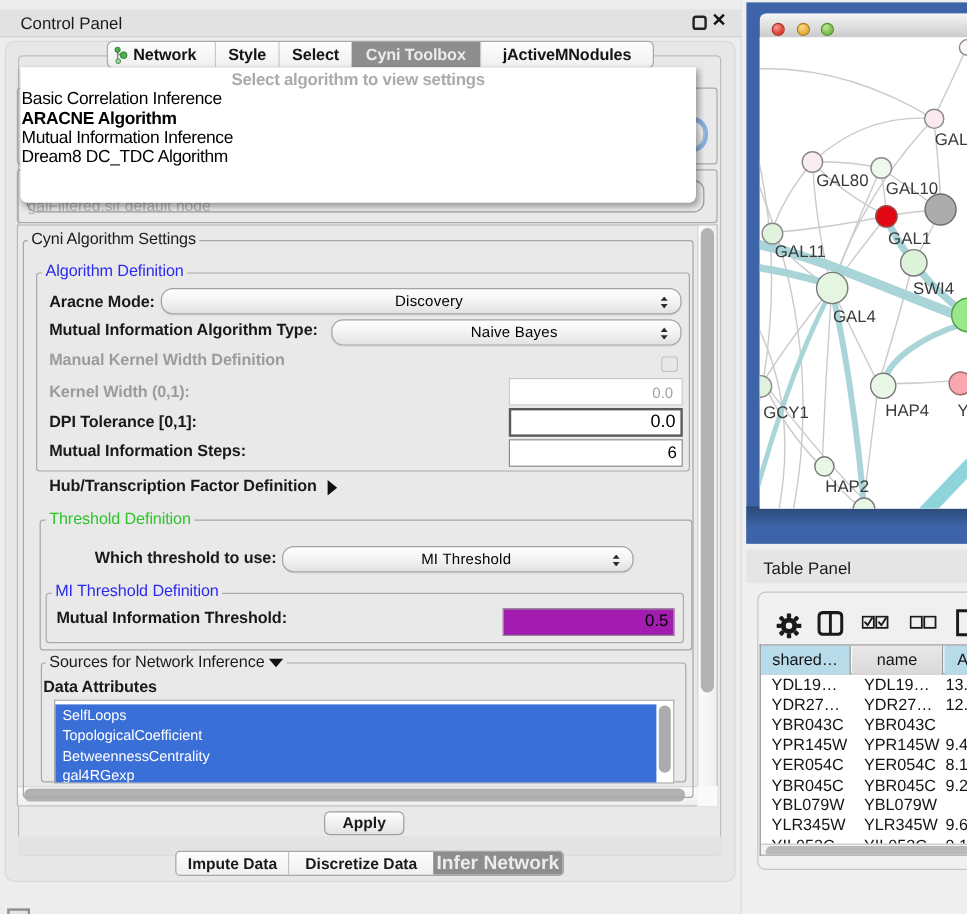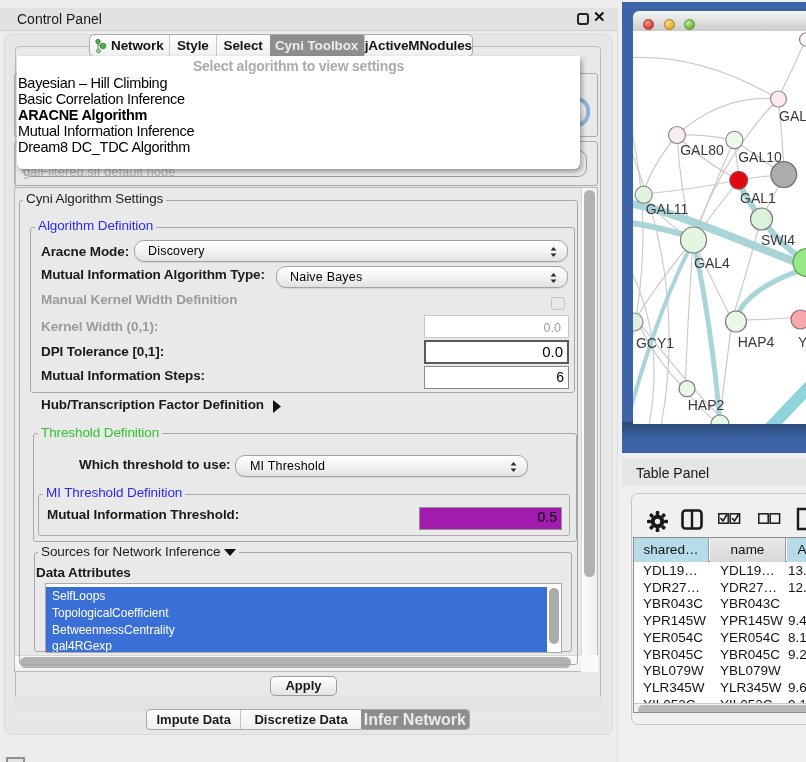--- a/index.html
+++ b/index.html
@@ -1,19 +1,19 @@
 <!DOCTYPE html>
 <html><head>
 <meta charset="utf-8">
 <style>
 * { margin:0; padding:0; box-sizing:border-box; }
 html,body { width:806px; height:762px; overflow:hidden; }
 body { font-family:"Liberation Sans", sans-serif; background:#efefef; position:relative; }
 .abs { position:absolute; }
-.combo { background:linear-gradient(#ffffff,#f3f3f3 50%,#e2e2e2); border:1px solid #a3a3a3; border-radius:10px; font-size:12.5px; letter-spacing:0.2px; color:#000; display:flex; align-items:center; box-shadow:0 1px 1px rgba(0,0,0,0.08); }
+.combo { background:linear-gradient(#ffffff,#f3f3f3 50%,#e2e2e2); border:1px solid #a3a3a3; border-radius:10px; font-size:12.5px; letter-spacing:0.2px; color:#000; display:flex; align-items:center; box-shadow:0 1px 1px rgba(0,0,0,0.08);justify-content:center; }
 .combo .spin { position:absolute; right:10px; top:6px; }
 .lbl { position:absolute; font-weight:bold; font-size:13.5px; letter-spacing:-0.1px; color:#1a1a1a; }
 .gtitle { position:absolute; background:#e9e9e9; padding:0 3px; font-size:13.5px; letter-spacing:-0.1px; }
 </style>
 </head>
 <body>
 
 <div class="abs" id="cpwin" style="left:0; top:0; width:618px; height:762px; background:#ededed; border-right:1px solid #dcdcdc;">
   <div class="abs" style="left:0; top:0; width:618px; height:8px; background:#ececec;"></div>
   <div class="abs" style="left:0; top:8px; width:618px; height:23px; background:#e2e2e2; border-bottom:1px solid #cfcfcf;"></div>
@@ -98,21 +98,21 @@
         <path d="M0 1 L12 1 L6 8 Z" fill="#111"></path>
       </svg></div>
 
   <div class="lbl" style="left:36px; top:564.5px;">Data Attributes</div>
   <div class="abs" style="left:45px; top:583px; width:517px; height:70px; background:#ffffff; border:1px solid #aaa; overflow:hidden;">
     <div style="position:absolute; left:0; top:3px; width:501px; height:67px; background:#3b6fd8;"></div>
     <div style="position:absolute; left:6px; top:4px; font-size:12px; line-height:16.8px; color:#ffffff;">SelfLoops<br>TopologicalCoefficient<br>BetweennessCentrality<br>gal4RGexp</div>
     <div style="position:absolute; left:503px; top:4px; width:10px; height:56px; background:#ababab; border-radius:5px;"></div>
   </div>
 
-  <div class="abs" style="left:89px; top:34px; width:384px; height:23px; border:1px solid #ababab; border-radius:5px; background:linear-gradient(#fdfdfd,#f0f0f0); overflow:hidden; display:flex; font-size:13.5px; font-weight:bold; letter-spacing:-0.1px; color:#141414;">
+  <div class="abs" style="left:89px; top:34px; width:456px; height:23px; border:1px solid #ababab; border-radius:5px; background:linear-gradient(#fdfdfd,#f0f0f0); overflow:hidden; display:flex; font-size:13.5px; font-weight:bold; letter-spacing:-0.1px; color:#141414;">
     <div style="width:90px; height:100%; border-right:1px solid #c9c9c9; display:flex; align-items:center; padding-left:5px;">
       <svg width="12" height="16" viewBox="0 0 12 16" style="margin-right:4px;">
           <path d="M3 4 L3 12 M3 7 L7 8" stroke="#8a8a8a" stroke-width="1.2" fill="none"></path>
           <circle cx="3" cy="3.5" r="2.2" fill="#4db04a" stroke="#2e7d2e" stroke-width="0.8"></circle>
           <circle cx="8" cy="8" r="2.8" fill="#4db04a" stroke="#2e7d2e" stroke-width="0.8"></circle>
           <circle cx="3.5" cy="13" r="2" fill="#9fd49d" stroke="#4a8f48" stroke-width="0.8"></circle>
         </svg>
       Network</div>
     <div style="width:53px; height:100%; border-right:1px solid #c9c9c9; display:flex; align-items:center; justify-content:center;">Style</div>
     <div style="width:60px; height:100%; display:flex; align-items:center; justify-content:center;">Select</div>
@@ -122,21 +122,20 @@
 
   <div class="abs" style="left:14px; top:73px; width:584px; height:64px; border:1px solid #ababab; border-radius:3px;"></div>
   <div class="abs" style="left:22px; top:100px; width:565px; height:24px; border:1px solid #8fb3d9; border-radius:11px; background:linear-gradient(#ffffff,#e0e0e0); box-shadow:0 0 0 3px rgba(110,160,220,0.8);"></div>
   <div class="abs" style="left:14px; top:141px; width:584px; height:45px; border:1px solid #ababab; border-radius:3px;"></div>
   <div class="abs" style="left:22px; top:150px; width:565px; height:27px; border:1px solid #9c9c9c; border-radius:9px; background:#ededed;"></div>
   <div class="abs" style="left:23px; top:163.5px; font-size:13px; color:#b4b4b4;">galFiltered.sif default node</div>
 
   <div class="abs" style="left:17px; top:56px; width:563px; height:113px; background:#ffffff; border-radius:0 0 6px 6px; box-shadow:2px 3px 5px rgba(0,0,0,0.35);">
     <div style="text-align:center; font-size:14px; font-weight:bold; letter-spacing:-0.2px; color:#ababab; padding-top:2px; height:19px;">Select algorithm to view settings</div>
     <div style="font-size:14.5px; color:#000; line-height:16px; padding-left:1px; letter-spacing:-0.3px;">
-      <div>Bayesian – Hill Climbing</div>
       <div>Basic Correlation Inference</div>
       <div style="font-weight:bold;">ARACNE Algorithm</div>
       <div>Mutual Information Inference</div>
       <div>Dream8 DC_TDC Algorithm</div>
     </div>
   </div>
 
   <div class="abs" style="left:15px; top:697px; width:586px; height:16px; background:#e3e3e3;"></div>
   <div class="abs" style="left:270px; top:676px; width:67px; height:20px; background:linear-gradient(#ffffff,#e3e3e3); border:1px solid #9e9e9e; border-radius:5px; text-align:center; font-size:13px; font-weight:bold; color:#1a1a1a; line-height:18px;">Apply</div>
 

